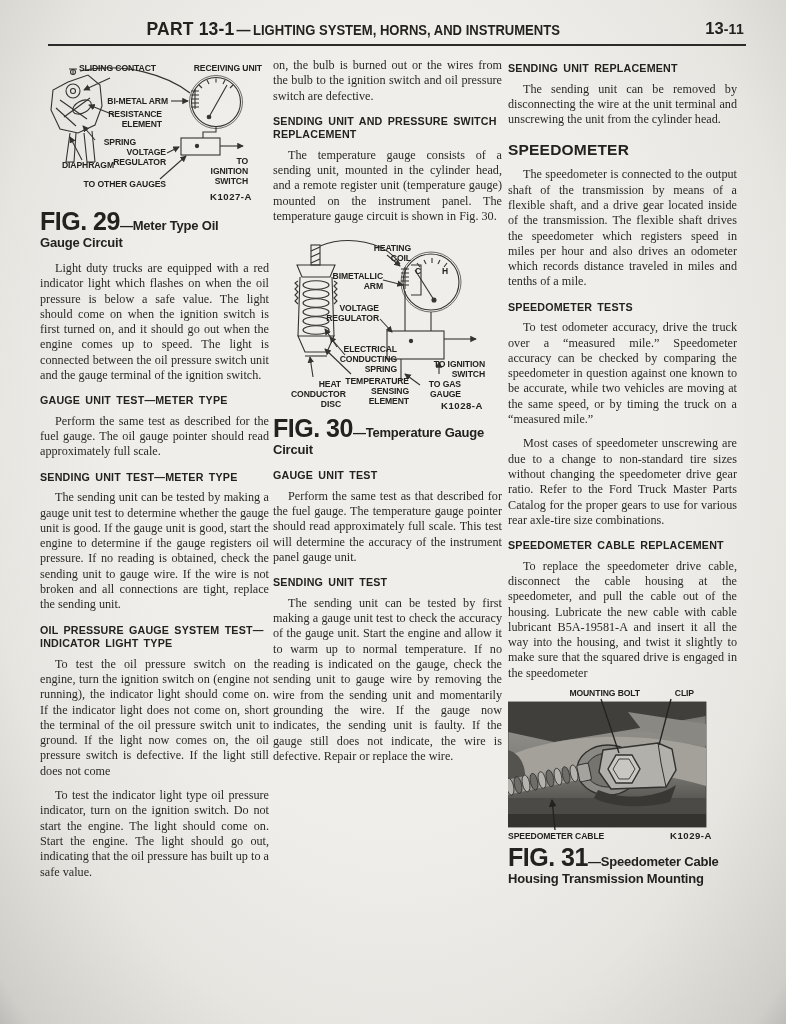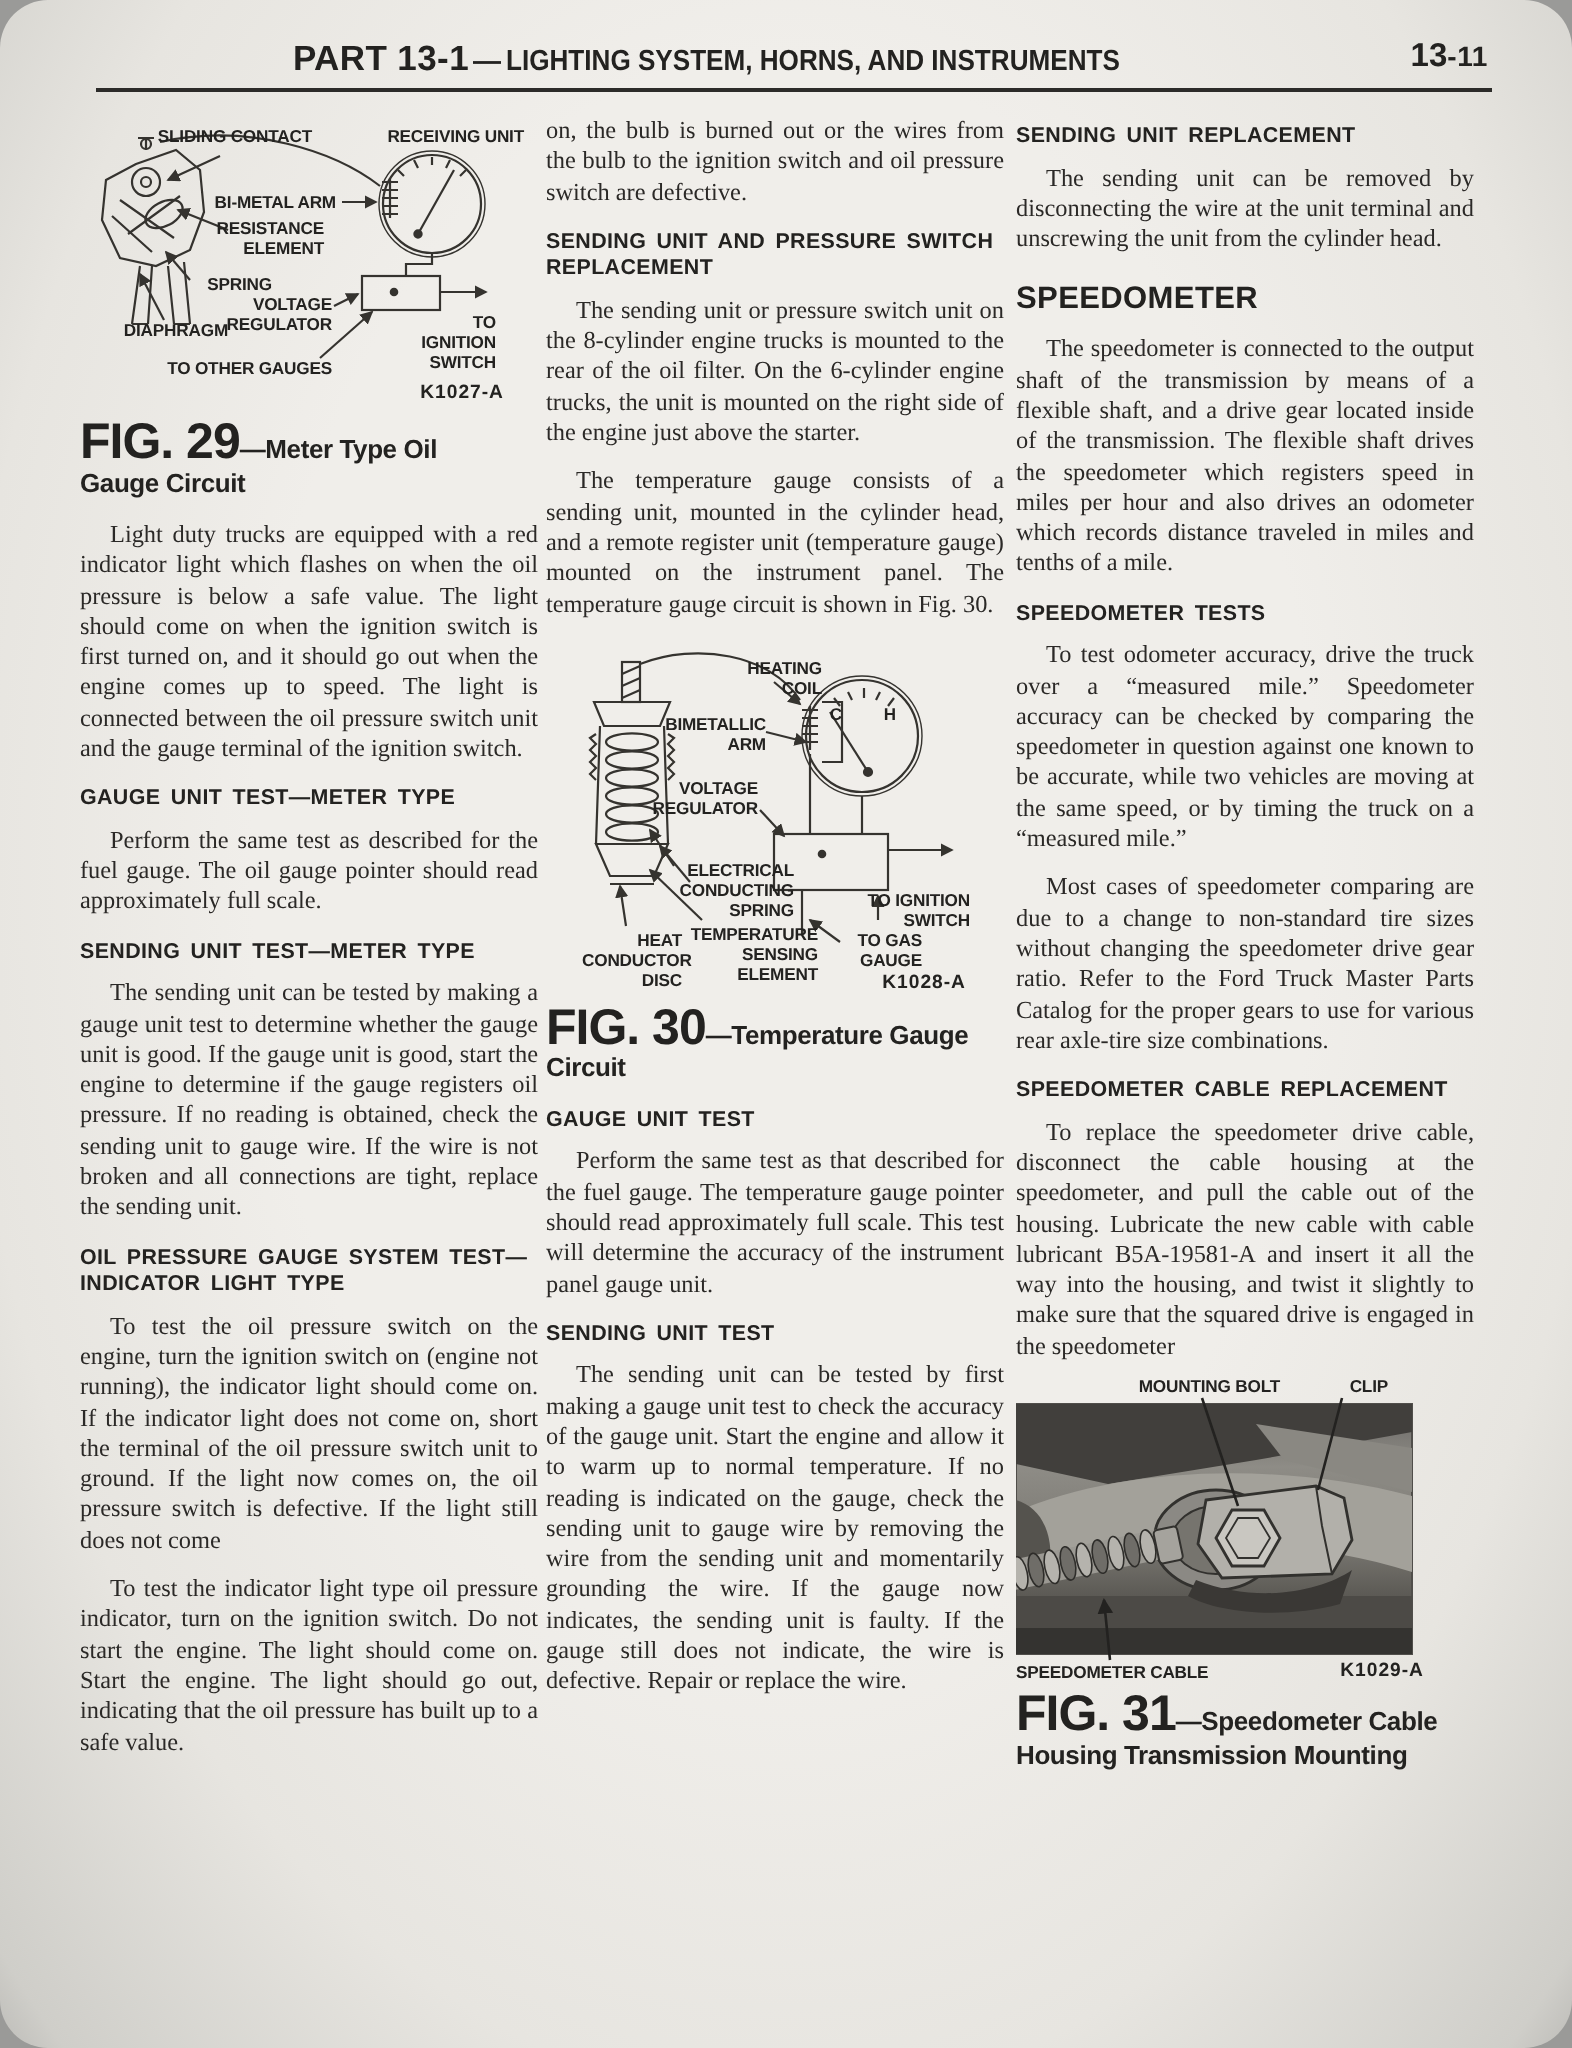--- a/index.html
+++ b/index.html
@@ -2,21 +2,20 @@
 <html><head>
 <meta charset="utf-8">
 <style>
   html,body{margin:0;padding:0;background:#9a9a98;}
   .page{
     position:relative;width:786px;height:1024px;overflow:hidden;margin:0 auto;
     background:
       radial-gradient(ellipse at 50% 42%, #f0eeea 48%, #e7e5e0 74%, #cfcec9 96%, #bdbcb8 100%);
     color:#2a2826;
     font-family:"Liberation Serif",serif;
-    border-radius:24px;
   }
   
   .hdr-title{position:absolute;top:19px;left:60px;width:620px;text-align:center;
     font-family:"Liberation Sans",sans-serif;font-weight:bold;white-space:nowrap;color:#232220;}
   .hdr-part{font-size:17.5px;letter-spacing:.2px;}
   .hdr-dash{font-size:14px;padding:0 2px;}
   .hdr-sect{display:inline-block;font-size:14.5px;letter-spacing:0;transform:scaleX(.9);transform-origin:left center;}
   .hdr-page{position:absolute;top:19px;right:42px;font-family:"Liberation Sans",sans-serif;color:#232220;}
   .pg-major{font-size:16.5px;font-weight:bold;}
   .pg-minor{font-size:14px;font-weight:bold;letter-spacing:.3px;}
@@ -118,21 +117,20 @@
     <h4 class="sub">SENDING UNIT TEST—METER TYPE</h4>
     <p>The sending unit can be tested by making a gauge unit test to determine whether the gauge unit is good. If the gauge unit is good, start the engine to determine if the gauge registers oil pressure. If no reading is obtained, check the sending unit to gauge wire. If the wire is not broken and all connections are tight, replace the sending unit.</p>
     <h4 class="sub">OIL PRESSURE GAUGE SYSTEM TEST—​INDICATOR LIGHT TYPE</h4>
     <p>To test the oil pressure switch on the engine, turn the ignition switch on (engine not running), the indicator light should come on. If the indicator light does not come on, short the terminal of the oil pressure switch unit to ground. If the light now comes on, the oil pressure switch is defective. If the light still does not come</p>
     <p>To test the indicator light type oil pressure indicator, turn on the ignition switch. Do not start the engine. The light should come on. Start the engine. The light should go out, indicating that the oil pressure has built up to a safe value.</p>
   </div>
 
   <div class="col col2">
     <p class="cont">on, the bulb is burned out or the wires from the bulb to the ignition switch and oil pressure switch are defective.</p>
     <h4 class="sub">SENDING UNIT AND PRESSURE SWITCH REPLACEMENT</h4>
-    <p>The sending unit or pressure switch unit on the 8-cylinder engine trucks is mounted to the rear of the oil filter. On the 6-cylinder engine trucks, the unit is mounted on the right side of the engine just above the starter.</p>
     <p>The temperature gauge consists of a sending unit, mounted in the cylinder head, and a remote register unit (temperature gauge) mounted on the instrument panel. The temperature gauge circuit is shown in Fig. 30.</p>
 
     <div class="fig">
       <div class="figart" style="height:182px;">
         <svg class="art" width="230" height="182" viewBox="0 0 230 182">
           <defs>
             <marker id="ar30" markerWidth="7" markerHeight="7" refX="5.2" refY="3" orient="auto">
               <path d="M0,0 L6,3 L0,6 Z" fill="#35332f"></path>
             </marker>
           </defs>
@@ -199,21 +197,21 @@
     <p>The sending unit can be tested by first making a gauge unit test to check the accuracy of the gauge unit. Start the engine and allow it to warm up to normal temperature. If no reading is indicated on the gauge, check the sending unit to gauge wire by removing the wire from the sending unit and momentarily grounding the wire. If the gauge now indicates, the sending unit is faulty. If the gauge still does not indicate, the wire is defective. Repair or replace the wire.</p>
   </div>
 
   <div class="col col3">
     <h4 class="sub" style="margin-top:4px;">SENDING UNIT REPLACEMENT</h4>
     <p>The sending unit can be removed by disconnecting the wire at the unit terminal and unscrewing the unit from the cylinder head.</p>
     <h3 class="sect">SPEEDOMETER</h3>
     <p>The speedometer is connected to the output shaft of the transmission by means of a flexible shaft, and a drive gear located inside of the transmission. The flexible shaft drives the speedometer which registers speed in miles per hour and also drives an odometer which records distance traveled in miles and tenths of a mile.</p>
     <h4 class="sub">SPEEDOMETER TESTS</h4>
     <p>To test odometer accuracy, drive the truck over a “measured mile.” Speedometer accuracy can be checked by comparing the speedometer in question against one known to be accurate, while two vehicles are moving at the same speed, or by timing the truck on a “measured mile.”</p>
-    <p>Most cases of speedometer comparing are due to a change to non-standard tire sizes without changing the speedometer drive gear ratio. Refer to the Ford Truck Master Parts Catalog for the proper gears to use for various rear axle-tire size combinations.</p>
+    <p>Most cases of speedometer unscrewing are due to a change to non-standard tire sizes without changing the speedometer drive gear ratio. Refer to the Ford Truck Master Parts Catalog for the proper gears to use for various rear axle-tire size combinations.</p>
     <h4 class="sub">SPEEDOMETER CABLE REPLACEMENT</h4>
     <p>To replace the speedometer drive cable, disconnect the cable housing at the speedometer, and pull the cable out of the housing. Lubricate the new cable with cable lubricant B5A-19581-A and insert it all the way into the housing, and twist it slightly to make sure that the squared drive is engaged in the speedometer</p>
 
     <div class="fig">
       <div class="figart" style="height:154px;">
         <svg class="art" width="229" height="154" viewBox="0 0 229 154">
           <defs>
             <linearGradient id="phg" x1="0" y1="0" x2="0" y2="1">
               <stop offset="0" stop-color="#686663"></stop>
                 <stop offset="0.25" stop-color="#8e8c86"></stop>

